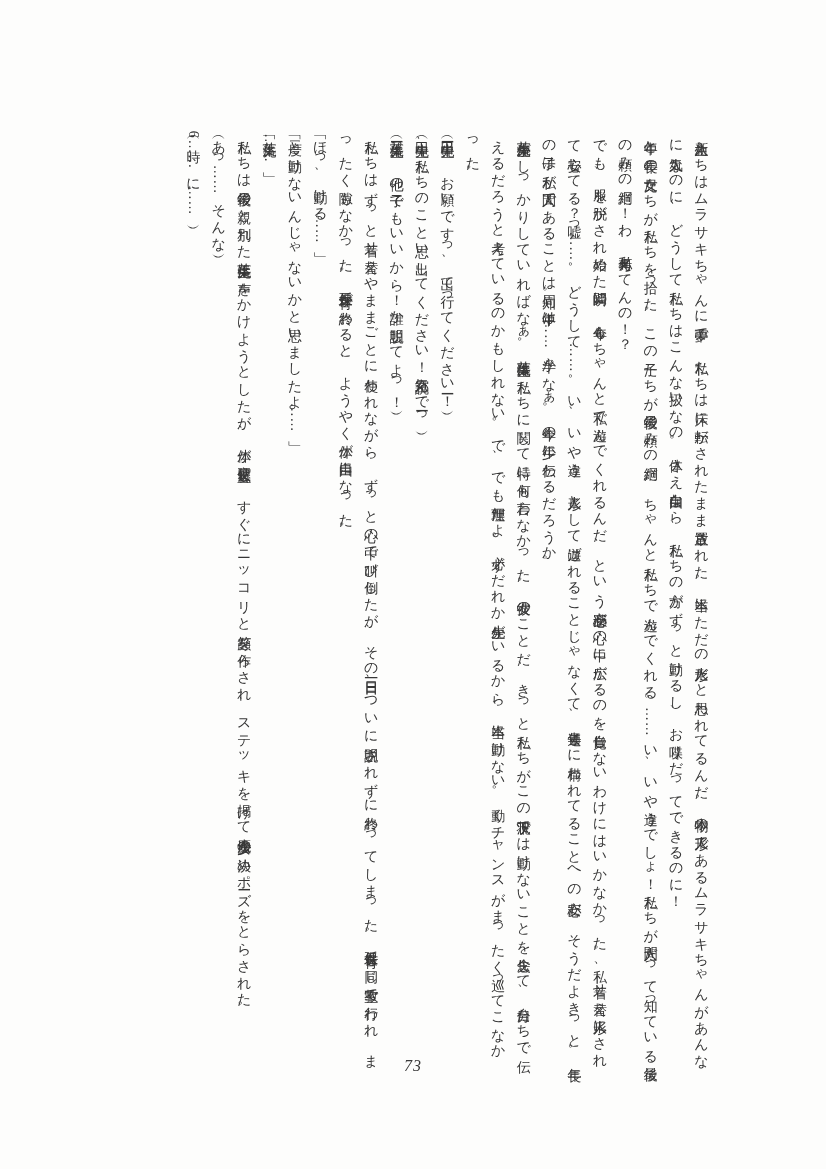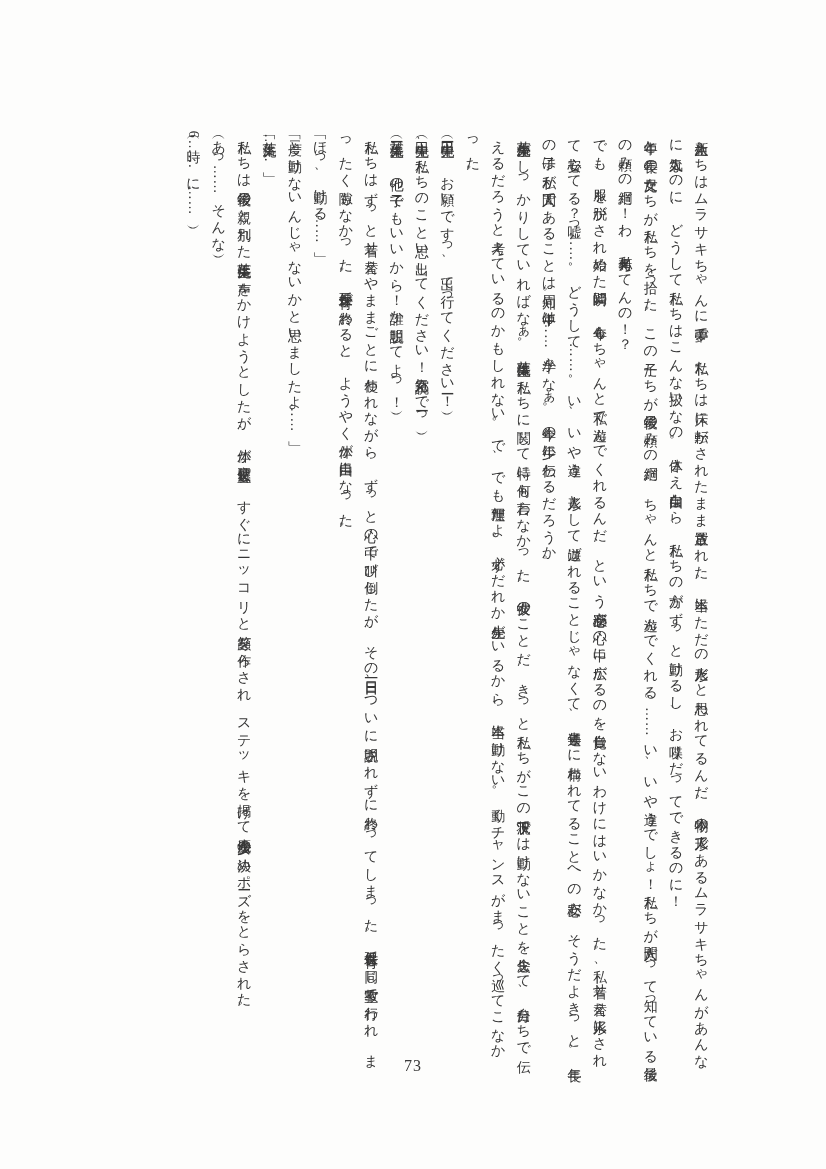--- a/index.html
+++ b/index.html
@@ -35,20 +35,21 @@
   }
   .page-number {
     position: absolute;
     top: 1057px;
     left: 0;
     width: 100%;
     text-align: center;
     font-size: 16px;
     letter-spacing: 1px;
     color: #3a3a3a;
+    font-style: italic;
   }
 </style>
 </head>
 <body>
 
 <div class="page">
   <div class="text-block">
     <p>新入生たちはムラサキちゃんに夢中で、私たちは床に転がされたまま放置された。本当にただの人形だと思われてるんだ。本物の人形であるムラサキちゃんがあんなに人気なのに、どうして私たちはこんな扱いなの。体さえ自由なら、私たちの方がずっと動けるし、お喋りだってできるのに！</p>
     <p>年中と年長の女児たちが私たちを拾った。この子たちが最後の頼みの綱だ。ちゃんと私たちで遊んでくれる。……い、いや違うでしょ！私たちが人間だって知っている最後の頼みの綱だ！わ、私何考えてんの！？</p>
     <p>でも、服を脱がされ始めた瞬間に、今年もちゃんと私で遊んでくれるんだ、という安心感が心の中に広がるのを自覚しないわけにはいかなかった。私、着せ替え人形にされて安心してる？嘘っ……。どうして……。い、いや違う。人形として遊ばれることじゃなくて、去年通りに構われてることへの安心だ。そうだよきっと。年長の子は私が人間であることは周知。年中は……半々かなぁ。今年の年少に伝わるだろうか。</p>

